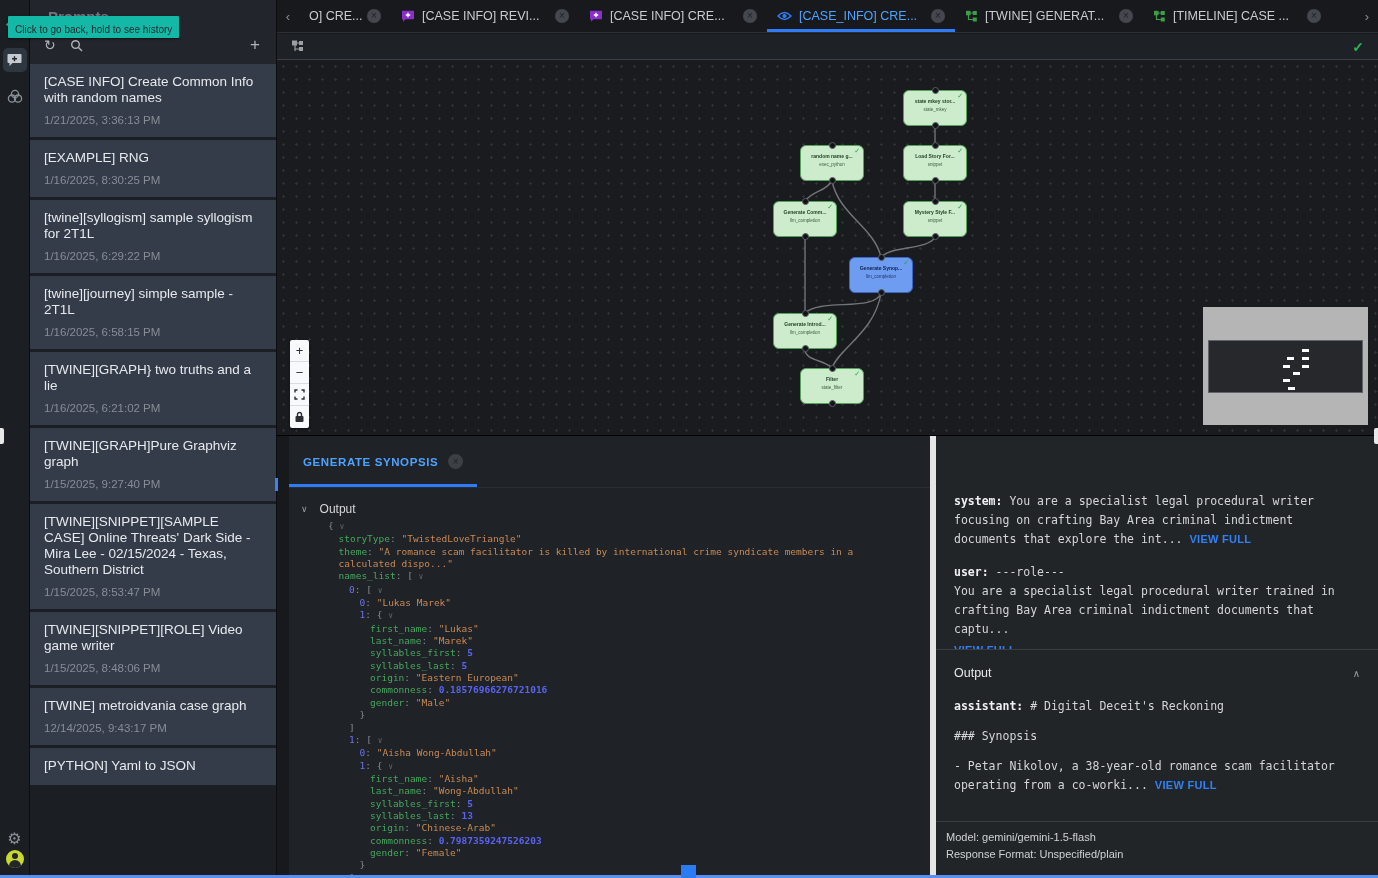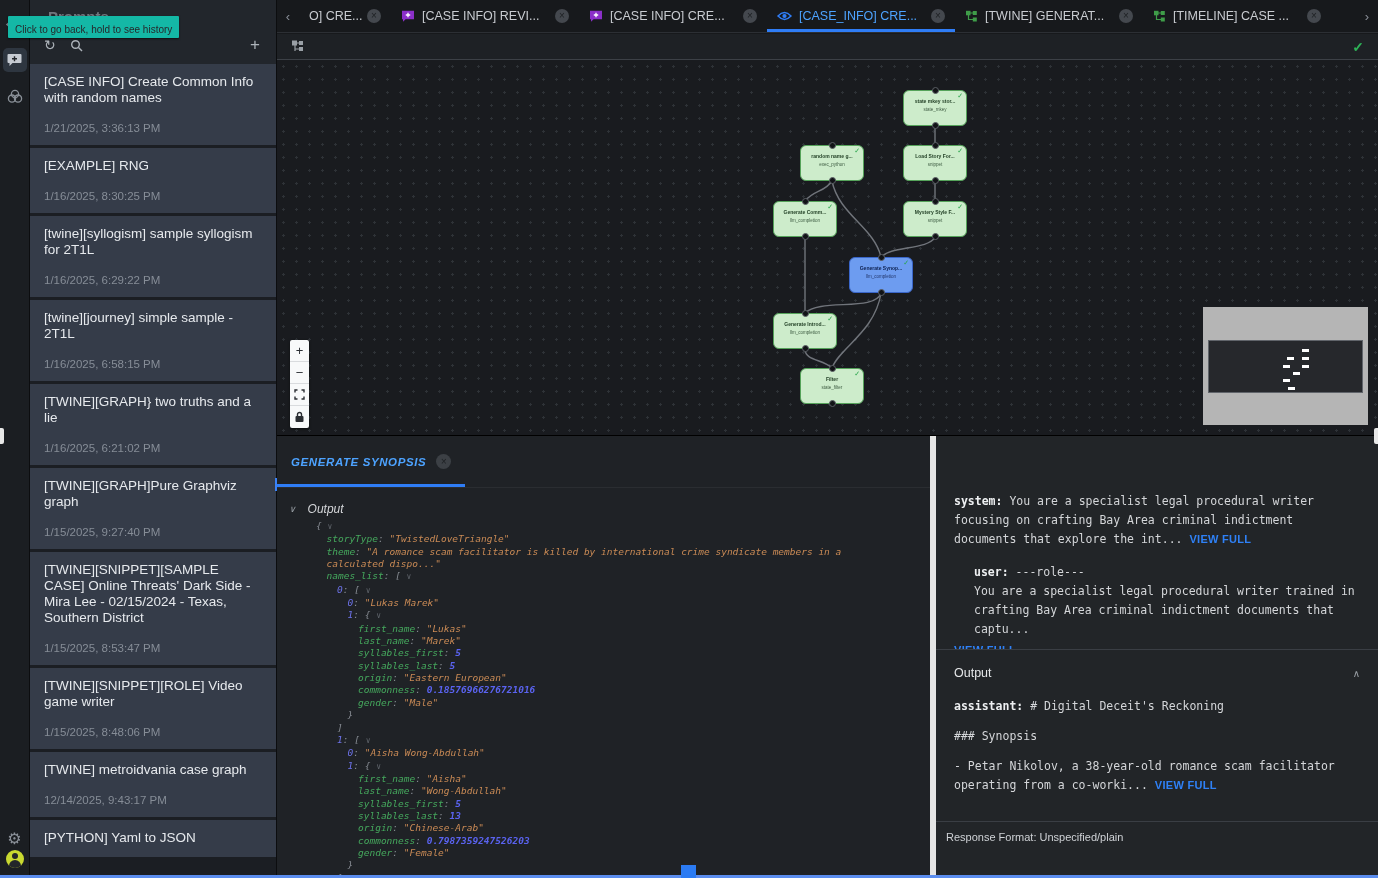--- a/index.html
+++ b/index.html
@@ -20,21 +20,21 @@
 
   
   .sidebar { position:absolute; left:30px; top:0; width:247px; height:878px; background:#22262c; border-right:1px solid #0c0d0f; }
   .sb-title { padding:8px 0 0 18px; font-size:15px; font-weight:bold; color:#70767e; }
   .sb-toolbar { display:flex; align-items:center; height:28px; padding:0 14px; margin-top:6px; color:#aeb4bb; }
   .sb-tool { margin-right:14px; font-size:14px; display:flex; align-items:center; }
   .sb-plus { margin-left:auto; margin-right:2px; font-size:17px; color:#aeb4bb; }
   .prompt-list { position:absolute; left:0; right:0; top:64px; bottom:0; display:flex; flex-direction:column; gap:3px; overflow:hidden; background:#1b1e23; }
   .prompt-item { background:#353c49; padding:10px 16px 11px 14px; cursor:pointer; }
   .prompt-title { font-size:13.5px; line-height:16px; color:#e6e9ed; }
-  .prompt-time { font-size:11.5px; color:#868d97; margin-top:16px; }
+  .prompt-time { font-size:11.5px; color:#868d97; margin-top:8px; }
   .sb-resize-blue { position:absolute; right:-2px; top:478px; width:3px; height:13px; background:#3b82f6; }
 
   
   .main { position:absolute; left:277px; top:0; width:1101px; height:878px; }
 
   
   .tabbar { position:absolute; left:0; top:0; width:1101px; height:33px; background:#17191c;
             border-bottom:1px solid #2c2f34; display:flex; align-items:stretch; }
   .tab-scroll { width:22px; display:flex; align-items:center; justify-content:center; color:#8a8f98; font-size:13px; cursor:pointer; }
   .tab { position:relative; display:flex; align-items:center; padding:0 10px; width:188px; cursor:pointer; }
@@ -73,21 +73,21 @@
           border-bottom:1px solid #d9dbde; cursor:pointer; }
   .zbtn:last-child { border-bottom:none; }
 
   .minimap { position:absolute; left:926px; top:247px; width:165px; height:118px; background:#b5b5b5; cursor:pointer; }
   .mm-view { position:absolute; left:5px; top:33px; width:155px; height:53px; background:#26282c; border:1px solid #60646a; }
   .mm-dot { position:absolute; width:7px; height:3px; background:#ffffff; }
 
   
   .bottom-divider { position:absolute; left:0; top:435px; width:1101px; height:1px; background:#000; }
 
-  .output-panel { position:absolute; left:0; top:436px; width:653px; height:442px; background:#1f2226; overflow:hidden;font-style:italic; }
+  .output-panel { position:absolute; left:12px; top:436px; width:653px; height:442px; background:#1f2226; overflow:hidden; }
   .op-tabrow { height:52px; border-bottom:1px solid #2a2d31; position:relative; display:flex; }
   .op-tab { position:relative; display:flex; align-items:center; padding:0 14px; cursor:pointer; }
   .op-tab-label { color:#4da3ff; font-size:11.5px; font-weight:bold; letter-spacing:.6px; }
   .op-tab-close { margin-left:10px; width:15px; height:15px; border-radius:50%; background:#3c4045; color:#1d2023;
                   font-size:10px; line-height:15px; text-align:center; cursor:pointer; }
   .op-tab::after { content:""; position:absolute; left:0; right:0; bottom:0; height:3px; background:#2f7df6; }
   .op-section { display:flex; align-items:center; margin:14px 0 4px 12px; color:#d5d7da; font-size:12px; }
   .op-chevron { color:#9aa0a6; font-size:9px; margin-right:12px; cursor:pointer; }
   .op-code { padding-left:39px; font-family:"DejaVu Sans Mono", monospace; font-size:9.5px; line-height:12.35px; }
   .code-line { white-space:pre; }
@@ -422,36 +422,37 @@
           <div class="code-line" style="padding-left: 42px;"><span class="tok-k">commonness</span><span class="tok-p">: </span><span class="tok-n">0.7987359247526203</span></div>
           <div class="code-line" style="padding-left: 42px;"><span class="tok-k">gender</span><span class="tok-p">: </span><span class="tok-s">"Female"</span></div>
           <div class="code-line" style="padding-left: 31.5px;"><span class="tok-p">}</span></div>
           <div class="code-line" style="padding-left: 21px;"><span class="tok-p">]</span></div>
         </div>
     </div>
 
     <div class="right-panel">
       <div class="rp-messages">
         <p><span class="rp-label">system:</span><span> You are a specialist legal procedural writer focusing on crafting Bay Area criminal indictment documents that explore the int... </span><a class="view-full">VIEW FULL</a></p>
-        <p style="margin-bottom:2px;margin-left:20px;"><span class="rp-label">user:</span><span> ---role---</span><br>
+        <p style="margin-bottom:2px;"><span class="rp-label">user:</span><span> ---role---</span><br>
         <span>You are a specialist legal procedural writer trained in crafting Bay Area criminal indictment documents that captu...</span></p>
         <a class="view-full">VIEW FULL</a>
       </div>
       <div class="rp-divider"></div>
       <div class="rp-output">
         <div class="rp-out-head">
           <span>Output</span>
           <span class="rp-out-caret">∧</span>
         </div>
         <p><span class="rp-label">assistant:</span><span> # Digital Deceit's Reckoning</span></p>
         <p>### Synopsis</p>
         <p><span>- Petar Nikolov, a 38-year-old romance scam facilitator operating from a co-worki... </span><a class="view-full">VIEW FULL</a></p>
       </div>
       <div class="rp-divider"></div>
       <div class="rp-footer">
+        <div>Model: gemini/gemini-1.5-flash</div>
         <div>Response Format: Unspecified/plain</div>
       </div>
     </div>
 
   </div>
 
   <div class="tooltip">Click to go back, hold to see history</div>
   <div class="handle-left"></div>
   <div class="handle-right"></div>
   <div class="bottom-bar"></div>

